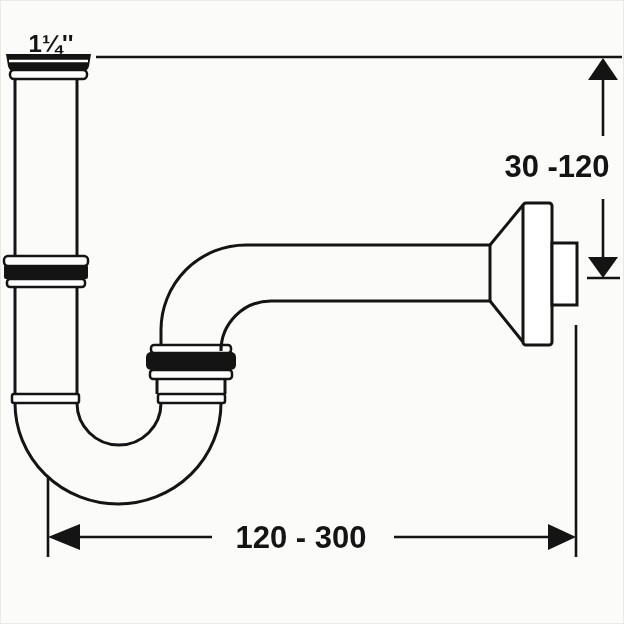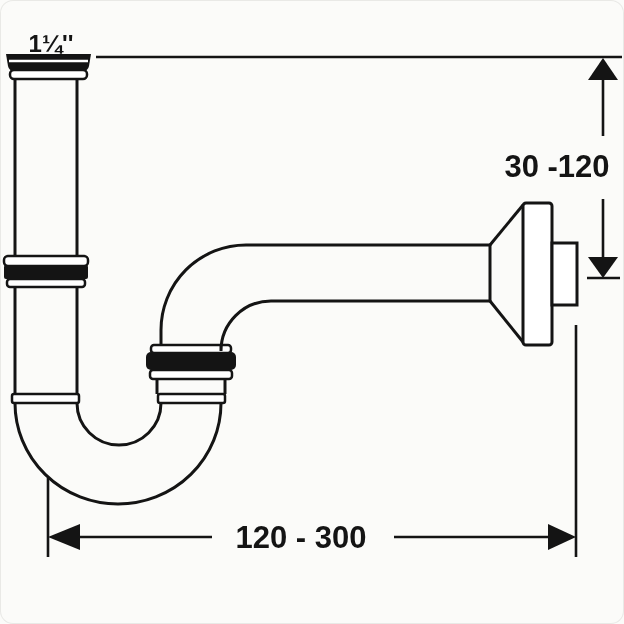--- a/index.html
+++ b/index.html
@@ -8,21 +8,20 @@
     --bg: #fbfbf9;
   }
   html, body { margin: 0; padding: 0; }
   body { background: var(--bg); }
   .stage {
     width: 624px; height: 624px;
     position: relative;
     background: var(--bg);
     box-shadow: inset 0 0 0 1px #e9e9e6;
     overflow: hidden;
-    border-radius: 13px;
   }
   svg { display: block; color: var(--line); }
   .ln   { stroke: var(--line); stroke-width: 3;   fill: none; stroke-linecap: butt; }
   .dim  { stroke: var(--line); stroke-width: 2.6; fill: none; stroke-linecap: butt; }
   .solid { fill: var(--line); stroke: none; }
   .white  { fill: var(--fill); stroke: var(--line); stroke-width: 2.5; }
   .white3 { fill: var(--fill); stroke: var(--line); stroke-width: 3; }
   .stripe { stroke: var(--fill); stroke-width: 2.5; fill: none; }
   .txt {
     fill: var(--line);

